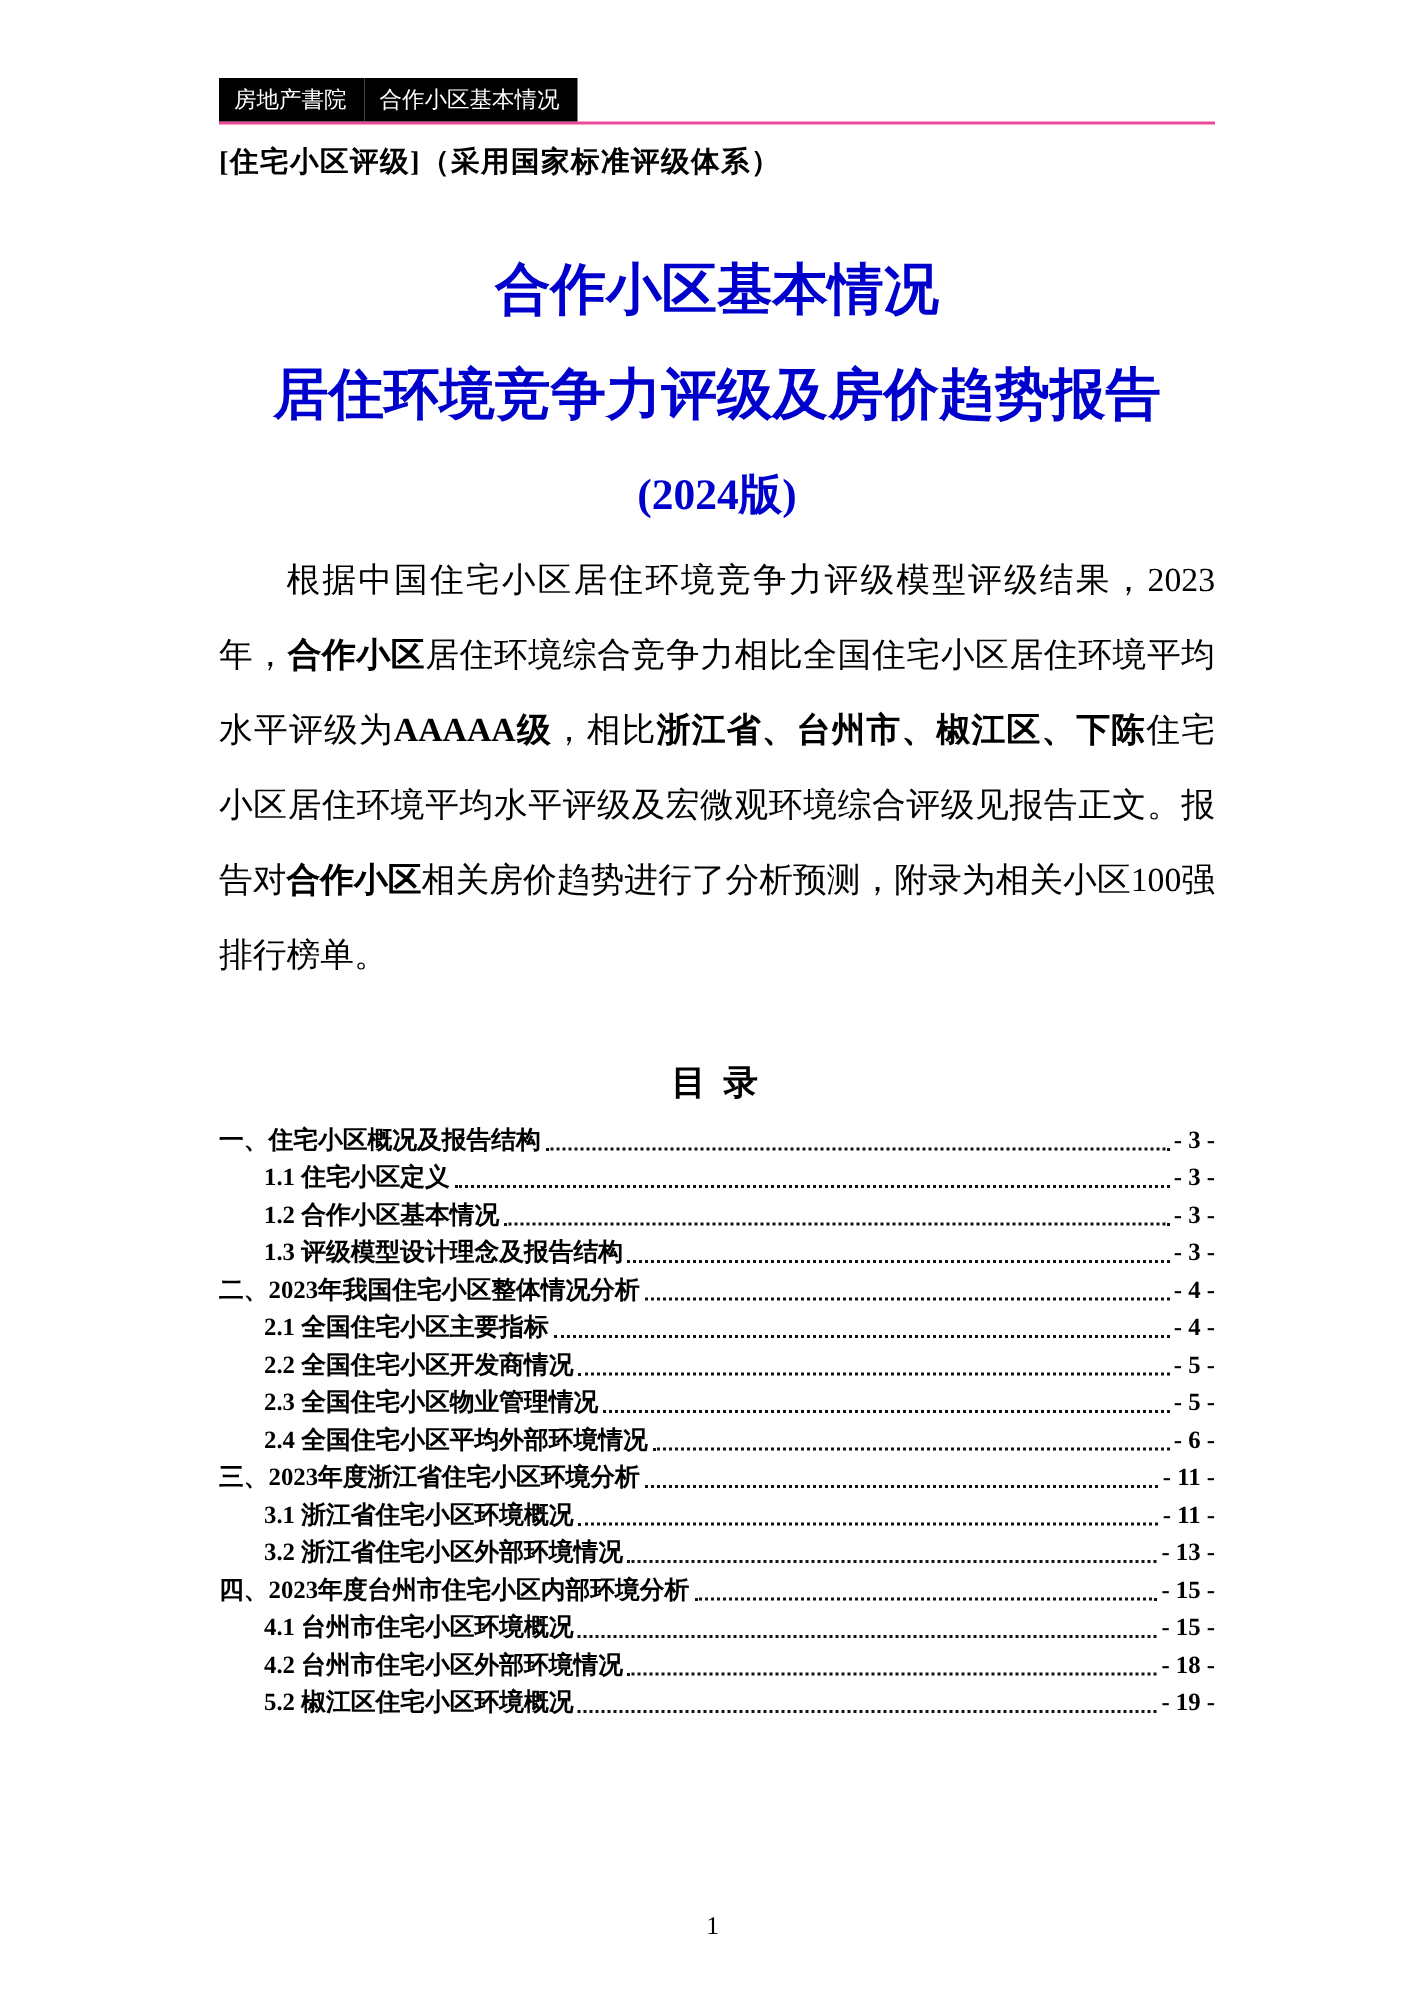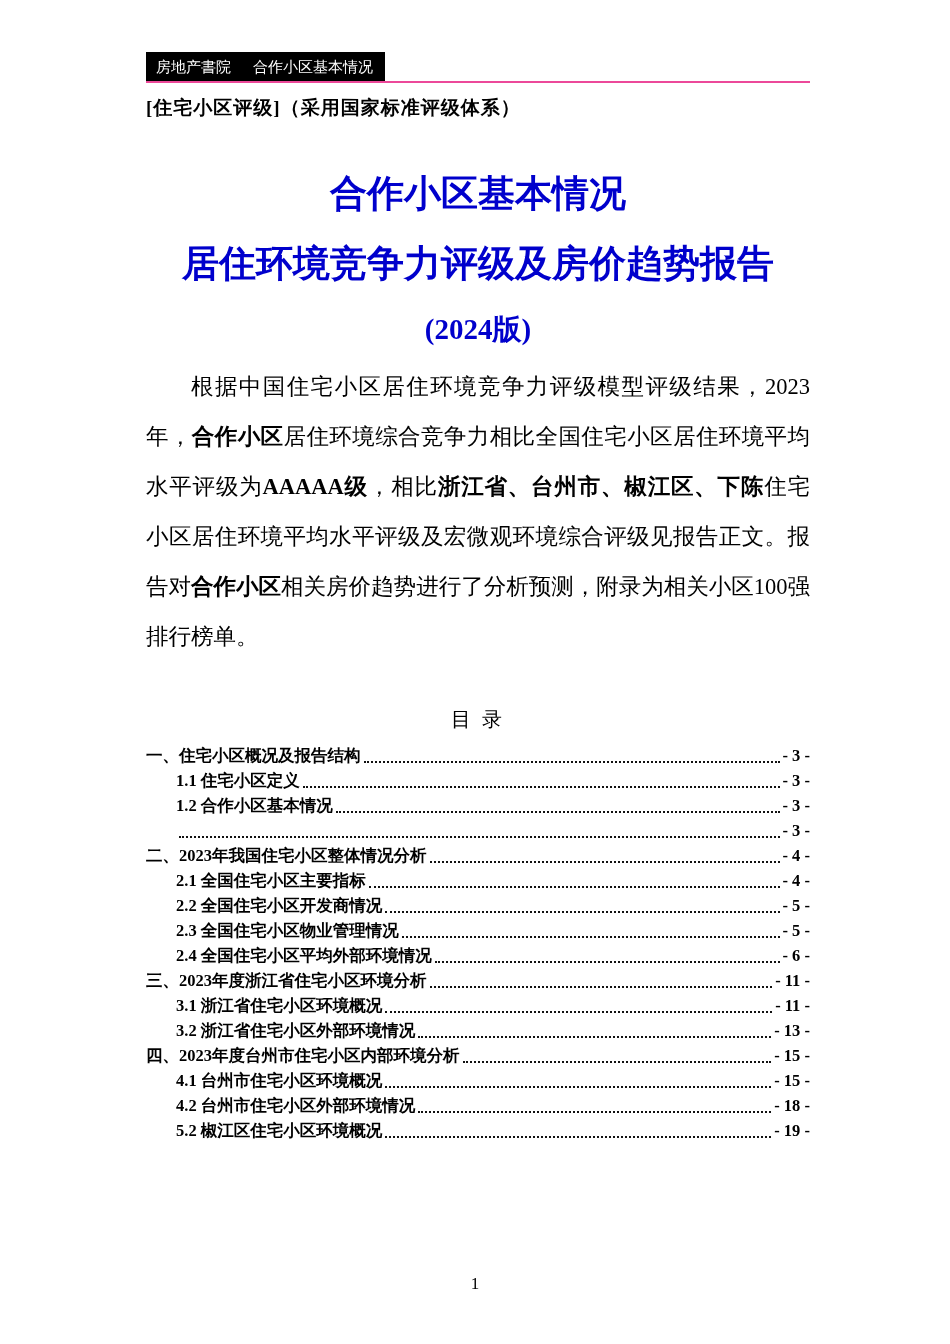--- a/index.html
+++ b/index.html
@@ -71,22 +71,22 @@
     font-size: 22.5px;
     line-height: 50px;
     text-align: justify;
     text-indent: 2em;
   }
   .abstract-body .seg-bold { font-weight: bold; }
 
   .toc-heading {
     margin: 44px 0 0 0;
     text-align: center;
-    font-size: 20px;
-    font-weight: normal;
+    font-size: 23px;
+    font-weight: bold;
     letter-spacing: 3px;
   }
 
   .toc {
     margin-top: 10px;
     font-size: 16.5px;
     font-weight: bold;
   }
   .toc-entry {
     display: flex;
@@ -142,20 +142,21 @@
         <span class="toc-label">1.1 住宅小区定义</span>
         <span class="toc-dots"></span>
         <span class="toc-page">- 3 -</span>
       </div>
       <div class="toc-entry toc-sub">
         <span class="toc-label">1.2 合作小区基本情况</span>
         <span class="toc-dots"></span>
         <span class="toc-page">- 3 -</span>
       </div>
       <div class="toc-entry toc-sub">
+        <span class="toc-label">1.3 评级模型设计理念及报告结构</span>
         <span class="toc-dots"></span>
         <span class="toc-page">- 3 -</span>
       </div>
       <div class="toc-entry">
         <span class="toc-label">二、2023年我国住宅小区整体情况分析</span>
         <span class="toc-dots"></span>
         <span class="toc-page">- 4 -</span>
       </div>
       <div class="toc-entry toc-sub">
         <span class="toc-label">2.1 全国住宅小区主要指标</span>

